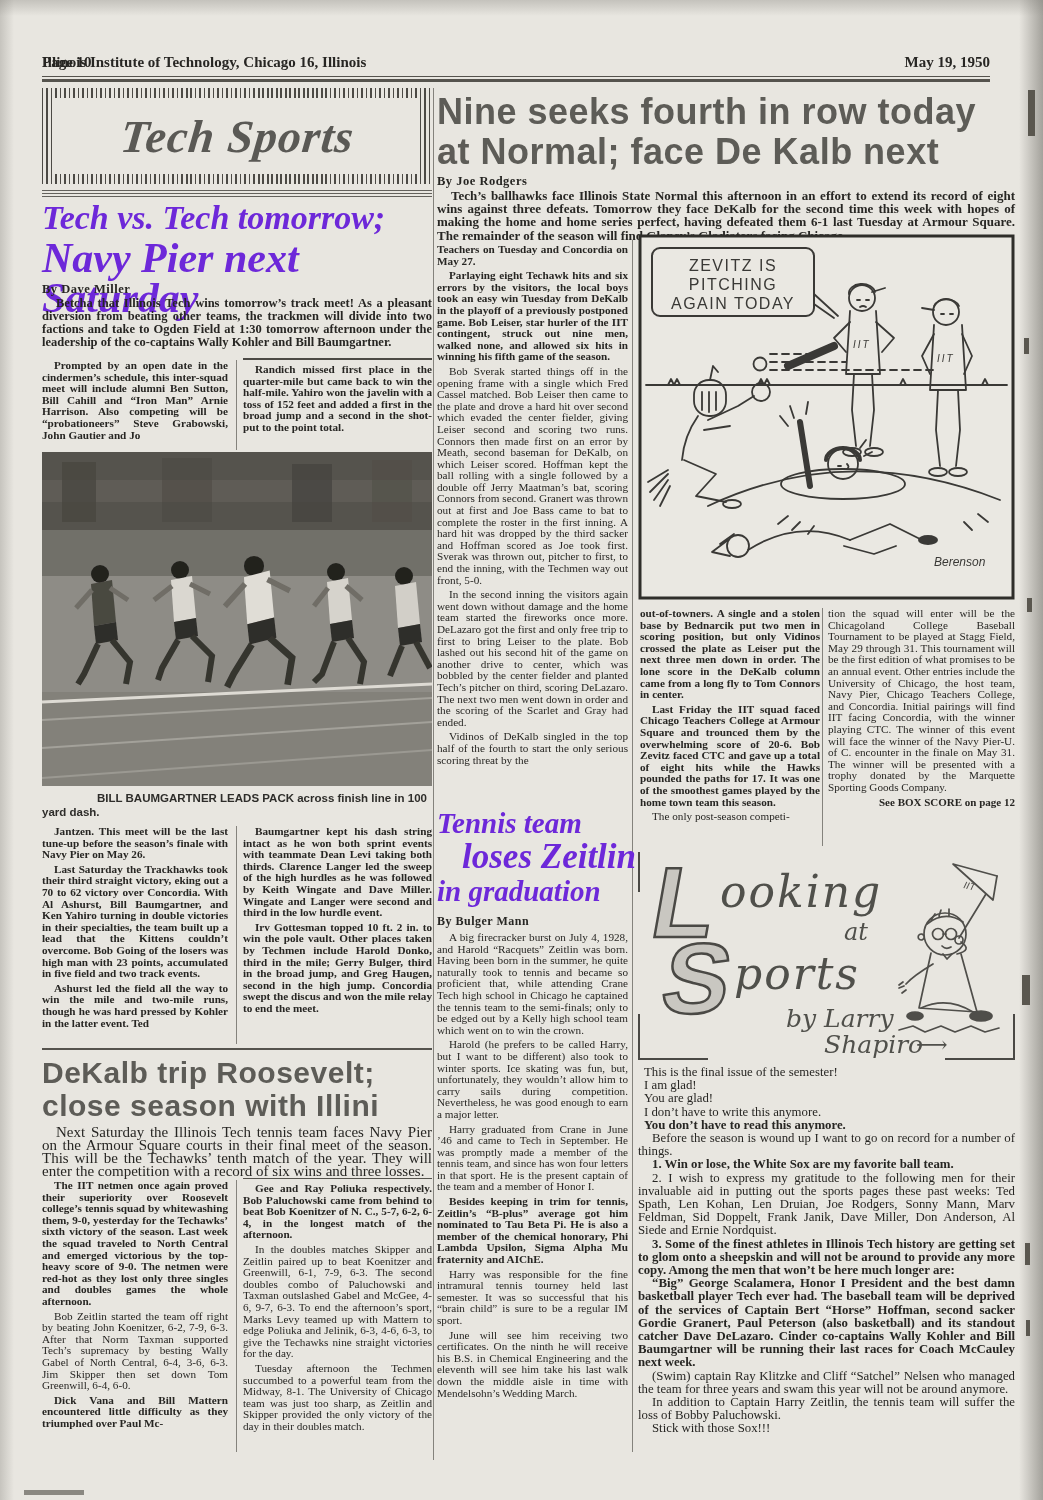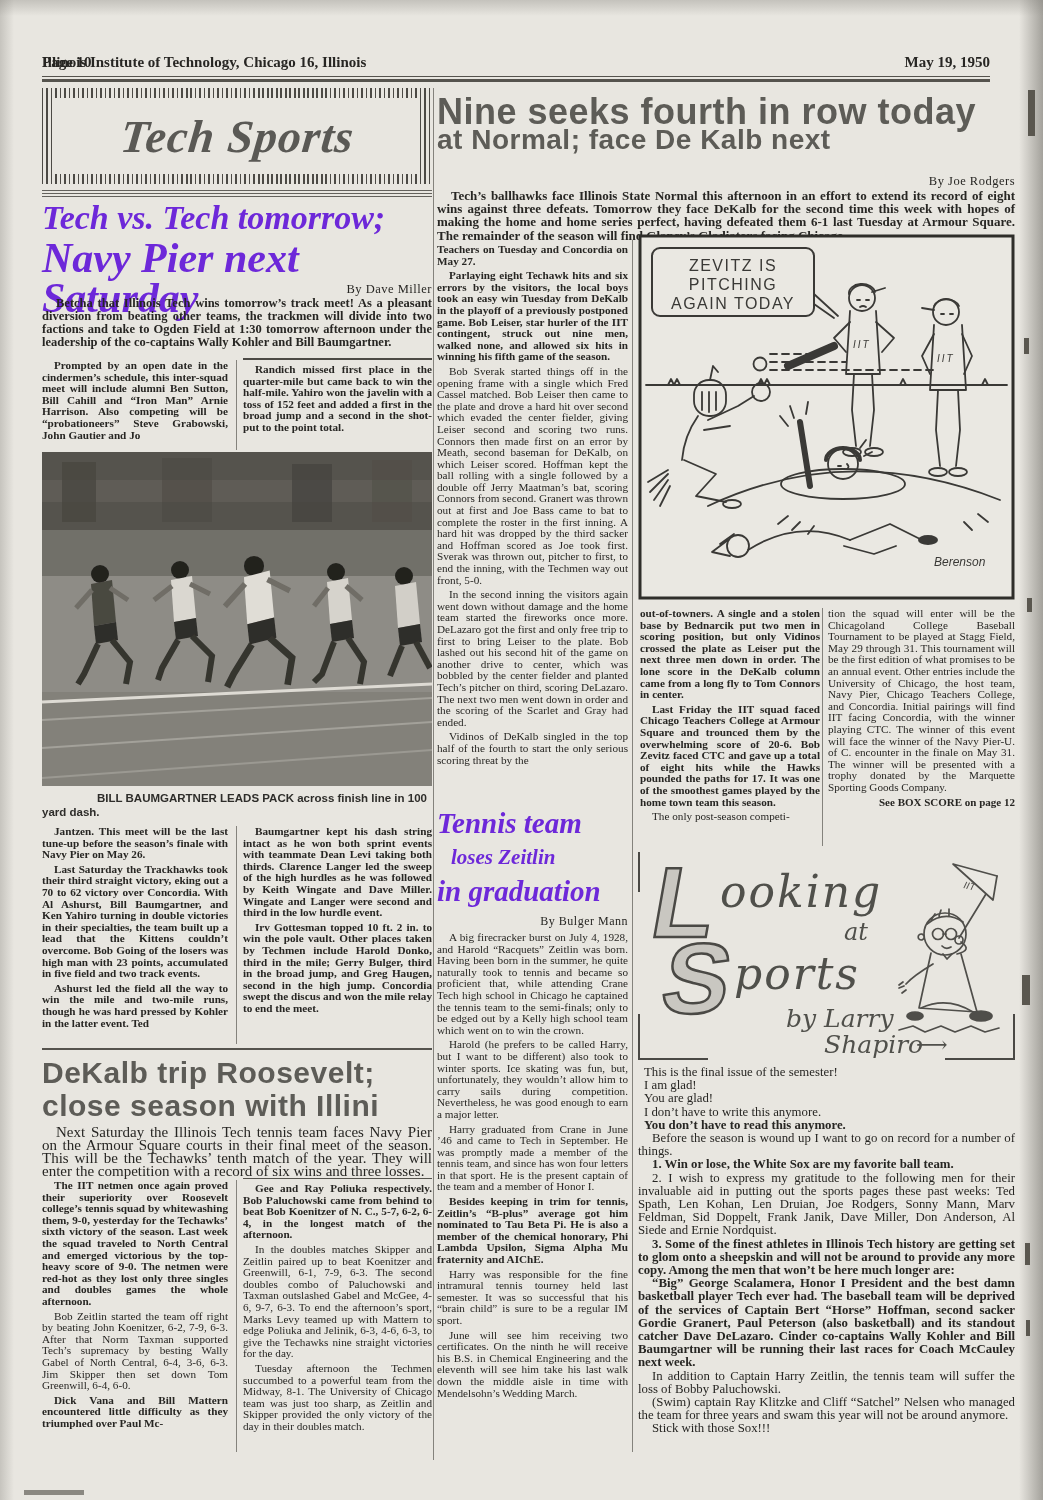--- a/index.html
+++ b/index.html
@@ -17,21 +17,21 @@
   .hrule,.vrule{position:absolute;background:#55534d}
   
   #hdr{position:absolute;left:42px;top:54px;width:948px;height:18px;font-weight:bold;font-size:15px}
   #hdr .hl{position:absolute;left:0}
   #hdr .hc{position:absolute;left:0;right:0;text-align:left}
   #hdr .hr{position:absolute;right:0}
   
   .hl-sans{position:absolute;font-family:"Liberation Sans",sans-serif;font-weight:bold;
            color:#5d5c57;letter-spacing:.5px}
   .hl-ital{position:absolute;font-style:italic;font-weight:bold;color:#6d28d9}
-  .byline{position:absolute;text-align:right;font-weight:normal;font-size:12.5px;letter-spacing:.5px}
+  .byline{position:absolute;text-align:left;font-weight:bold;font-size:12.5px;letter-spacing:.5px}
   
   .col{position:absolute;hyphens:auto}
   .p{font-size:11.2px;line-height:11.6px;text-align:justify;text-indent:12px;margin:0 0 3px 0}
   .pb{font-weight:bold}
   .intro{position:absolute;font-weight:bold;text-align:justify;text-indent:14px;hyphens:auto}
   
   #tsbox{position:absolute;left:42px;top:88px;width:390px;height:96px;
          background:repeating-linear-gradient(90deg,#4c4a45 0 1.5px,rgba(0,0,0,0) 1.5px 4.5px)}
   #tsbox .inner{position:absolute;inset:10px 13px;background:#e8e6e0;
                 display:flex;align-items:center;justify-content:center}
@@ -187,21 +187,21 @@
     <p class="p pb">Dick Vana and Bill Mattern encountered little difficulty as they triumphed over Paul Mc-</p>
   </div>
   <div class="vrule" style="left:236px;top:1180px;width:1px;height:272px;background:#84827c"></div>
   <div class="col" style="left:243px;top:1178px;width:189px;border-top:1px solid #55534d;padding-top:4px">
     <p class="p pb">Gee and Ray Poliuka respectively.  Bob Paluchowski came from behind to beat Bob Koenitzer of N. C., 5-7, 6-2, 6-4, in the longest match of the afternoon.</p>
     <p class="p">In the doubles matches Skipper and Zeitlin paired up to beat Koenitzer and Greenwill, 6-1, 7-9, 6-3.  The second doubles combo of Paluchowski and Taxman outslashed Gabel and McGee, 4-6, 9-7, 6-3.  To end the afternoon’s sport, Marks Levy teamed up with Mattern to edge Poliuka and Jelinik, 6-3, 4-6, 6-3, to give the Techawks nine straight victories for the day.</p>
     <p class="p">Tuesday afternoon the Techmen succumbed to a powerful team from the Midway, 8-1.  The University of Chicago team was just too sharp, as Zeitlin and Skipper provided the only victory of the day in their doubles match.</p>
   </div>
 
   <div class="hl-sans" style="left:437px;top:92px;width:578px;font-size:36px;line-height:40px">Nine seeks fourth in row today</div>
-  <div class="hl-sans" style="left:437px;top:120px;width:578px;font-size:28px;line-height:40px">at Normal; face De Kalb next</div>
+  <div class="hl-sans" style="left:437px;top:132px;width:578px;font-size:36px;line-height:40px">at Normal; face De Kalb next</div>
   <div class="byline" style="left:437px;top:174px;width:578px">By Joe Rodgers</div>
   <div class="intro" style="left:437px;top:189px;width:578px;font-size:13px;line-height:13.2px">Tech’s ballhawks face Illinois State Normal this afternoon in an effort to extend its record of eight wins against three defeats.  Tomorrow they face DeKalb for the second time this week with hopes of making the home and home series perfect, having defeated them 6-1 last Tuesday at Armour Square.  The remainder of the season will find Glancy’s Gladiators facing Chicago</div>
 
   <div class="col" style="left:437px;top:244px;width:191px">
     <p class="p pb" style="text-indent:0">Teachers on Tuesday and Concordia on May 27.</p>
     <p class="p pb">Parlaying eight Techawk hits and six errors by the visitors, the local boys took an easy win Tuesday from DeKalb in the playoff of a previously postponed game.  Bob Leiser, star hurler of the IIT contingent, struck out nine men, walked none, and allowed six hits in winning his fifth game of the season.</p>
     <p class="p">Bob Sverak started things off in the opening frame with a single which Fred Cassel matched.  Bob Leiser then came to the plate and drove a hard hit over second which evaded the center fielder, giving Leiser second and scoring two runs.  Connors then made first on an error by Meath, second baseman for DeKalb, on which Leiser scored.  Hoffman kept the ball rolling with a single followed by a double off Jerry Maatman’s bat, scoring Connors from second.  Granert was thrown out at first and Joe Bass came to bat to complete the roster in the first inning.  A hard hit was dropped by the third sacker and Hoffman scored as Joe took first.  Sverak was thrown out, pitcher to first, to end the inning, with the Techmen way out front, 5-0.</p>
     <p class="p">In the second inning the visitors again went down without damage and the home team started the fireworks once more.  DeLazaro got the first and only free trip to first to bring Leiser to the plate.  Bob lashed out his second hit of the game on another drive to center, which was bobbled by the center fielder and planted Tech’s pitcher on third, scoring DeLazaro.  The next two men went down in order and the scoring of the Scarlet and Gray had ended.</p>
     <p class="p">Vidinos of DeKalb singled in the top half of the fourth to start the only serious scoring threat by the</p>
   </div>
@@ -287,21 +287,21 @@
     <p class="p pb">Last Friday the IIT squad faced Chicago Teachers College at Armour Square and trounced them by the overwhelming score of 20-6.  Bob Zevitz faced CTC and gave up a total of eight hits while the Hawks pounded the paths for 17.  It was one of the smoothest games played by the home town team this season.</p>
     <p class="p">The only post-season competi-</p>
   </div>
   <div class="vrule" style="left:822px;top:608px;width:1px;height:238px;background:#84827c"></div>
   <div class="col" style="left:828px;top:608px;width:187px">
     <p class="p" style="text-indent:0">tion the squad will enter will be the Chicagoland College Baseball Tournament to be played at Stagg Field, May 29 through 31.  This tournament will be the first edition of what promises to be an annual event.  Other entries include the University of Chicago, the host team, Navy Pier, Chicago Teachers College, and Concordia.  Initial pairings will find IIT facing Concordia, with the winner playing CTC.  The winner of this event will face the winner of the Navy Pier-U. of C. encounter in the finale on May 31.  The winner will be presented with a trophy donated by the Marquette Sporting Goods Company.</p>
     <p class="p pb" style="text-align:right;text-indent:0;font-size:11px">See BOX SCORE on page 12</p>
   </div>
 
   <div class="hl-ital" style="left:437px;top:806px;width:191px;font-size:29px;line-height:34px">Tennis team</div>
-  <div class="hl-ital" style="left:451px;top:840px;width:191px;font-size:21px;line-height:34px">loses Zeitlin</div>
+  <div class="hl-ital" style="left:462px;top:840px;width:191px;font-size:35px;line-height:34px">loses Zeitlin</div>
   <div class="hl-ital" style="left:437px;top:874px;width:191px;font-size:29px;line-height:34px">in graduation</div>
   <div class="byline" style="left:437px;top:914px;width:191px;font-size:12px">By Bulger Mann</div>
   <div class="col" style="left:437px;top:932px;width:191px">
     <p class="p">A big firecracker burst on July 4, 1928, and Harold “Racquets” Zeitlin was born.  Having been born in the summer, he quite naturally took to tennis and became so proficient that, while attending Crane Tech high school in Chicago he captained the tennis team to the semi-finals; only to be edged out by a Kelly high school team which went on to win the crown.</p>
     <p class="p">Harold (he prefers to be called Harry, but I want to be different) also took to winter sports.  Ice skating was fun, but, unfortunately, they wouldn’t allow him to carry sails during competition.  Nevertheless, he was good enough to earn a major letter.</p>
     <p class="p">Harry graduated from Crane in June ’46 and came to Tech in September.  He was promptly made a member of the tennis team, and since has won four letters in that sport.  He is the present captain of the team and a member of Honor I.</p>
     <p class="p pb">Besides keeping in trim for tennis, Zeitlin’s “B-plus” average got him nominated to Tau Beta Pi.  He is also a member of the chemical honorary, Phi Lambda Upsilon, Sigma Alpha Mu fraternity and AIChE.</p>
     <p class="p">Harry was responsible for the fine intramural tennis tourney held last semester.  It was so successful that his “brain child” is sure to be a regular IM sport.</p>
     <p class="p">June will see him receiving two certificates.  On the ninth he will receive his B.S. in Chemical Engineering and the eleventh will see him take his last walk down the middle aisle in time with Mendelsohn’s Wedding March.</p>
   </div>
@@ -348,22 +348,22 @@
     <div class="sline">This is the final issue of the semester!</div>
     <div class="sline">I am glad!</div>
     <div class="sline">You are glad!</div>
     <div class="sline">I don’t have to write this anymore.</div>
     <div class="sline spb">You don’t have to read this anymore.</div>
     <p class="sp">Before the season is wound up I want to go on record for a number of things.</p>
     <p class="sp spb">1. Win or lose, the White Sox are my favorite ball team.</p>
     <p class="sp">2. I wish to express my gratitude to the following men for their invaluable aid in putting out the sports pages these past weeks: Ted Spath, Len Kohan, Len Druian, Joe Rodgers, Sonny Mann, Marv Feldman, Sid Doppelt, Frank Janik, Dave Miller, Don Anderson, Al Siede and Ernie Nordquist.</p>
     <p class="sp spb">3. Some of the finest athletes in Illinois Tech history are getting set to glom onto a sheepskin and will not be around to provide any more copy.  Among the men that won’t be here much longer are:</p>
     <p class="sp spb">“Big” George Scalamera, Honor I President and the best damn basketball player Tech ever had.  The baseball team will be deprived of the services of Captain Bert “Horse” Hoffman, second sacker Gordie Granert, Paul Peterson (also basketball) and its standout catcher Dave DeLazaro.  Cinder co-captains Wally Kohler and Bill Baumgartner will be running their last races for Coach McCauley next week.</p>
+    <p class="sp">(Swim) captain Ray Klitzke and Cliff “Satchel” Nelsen who managed the team for three years and swam this year will not be around anymore.</p>
     <p class="sp">In addition to Captain Harry Zeitlin, the tennis team will suffer the loss of Bobby Paluchowski.</p>
-    <p class="sp">(Swim) captain Ray Klitzke and Cliff “Satchel” Nelsen who managed the team for three years and swam this year will not be around anymore.</p>
     <p class="sp">Stick with those Sox!!!</p>
   </div>
 
   <div class="shade-r"></div>
   <div class="shade-l"></div>
   <div class="shade-t"></div>
   <div class="em" style="left:1028px;top:90px;width:7px;height:46px"></div>
   <div class="em" style="left:1024px;top:338px;width:5px;height:16px"></div>
   <div class="em" style="left:1027px;top:598px;width:5px;height:14px"></div>
   <div class="em" style="left:1022px;top:975px;width:8px;height:30px"></div>

